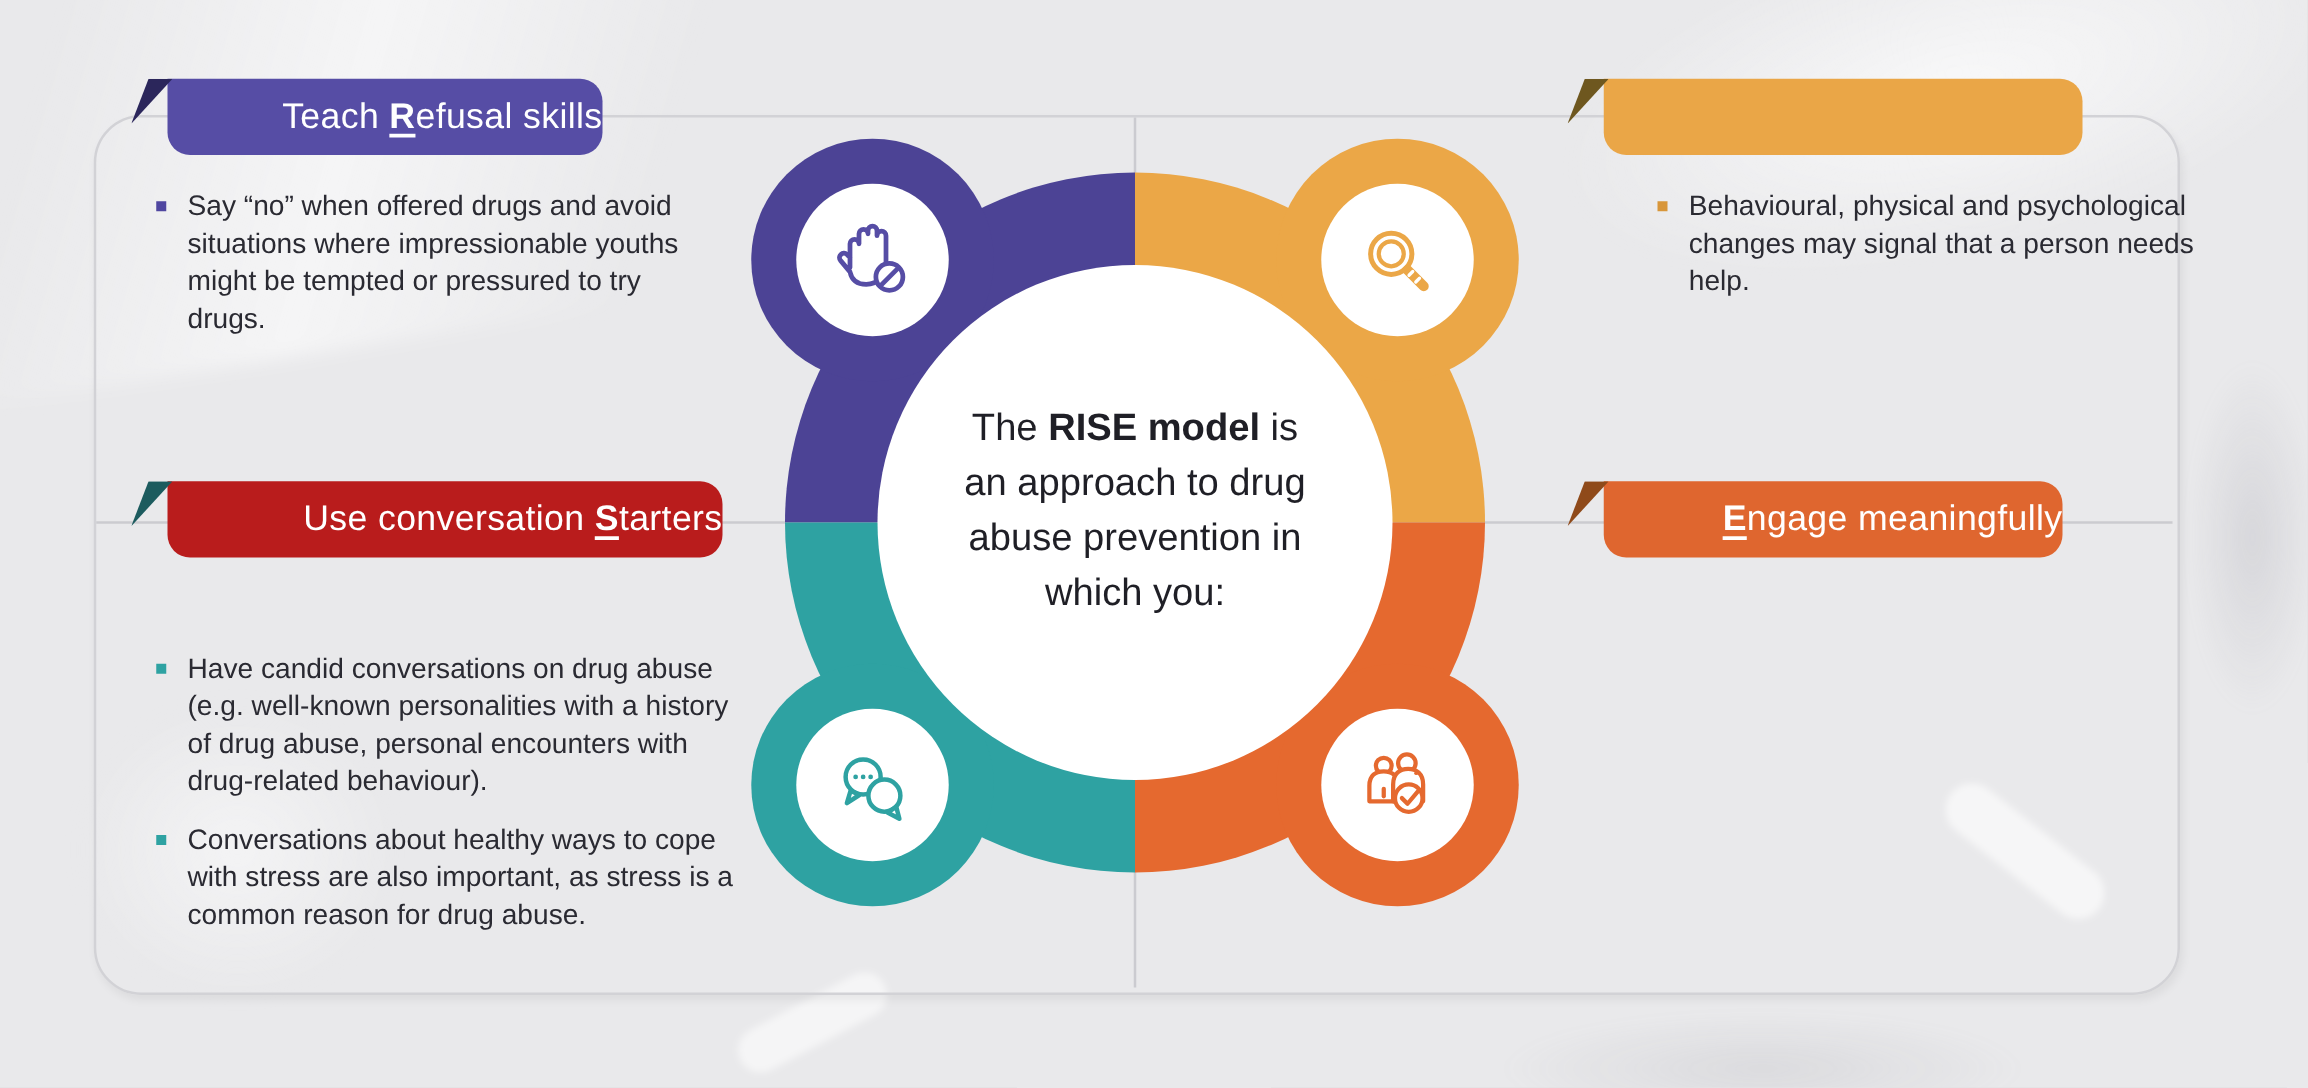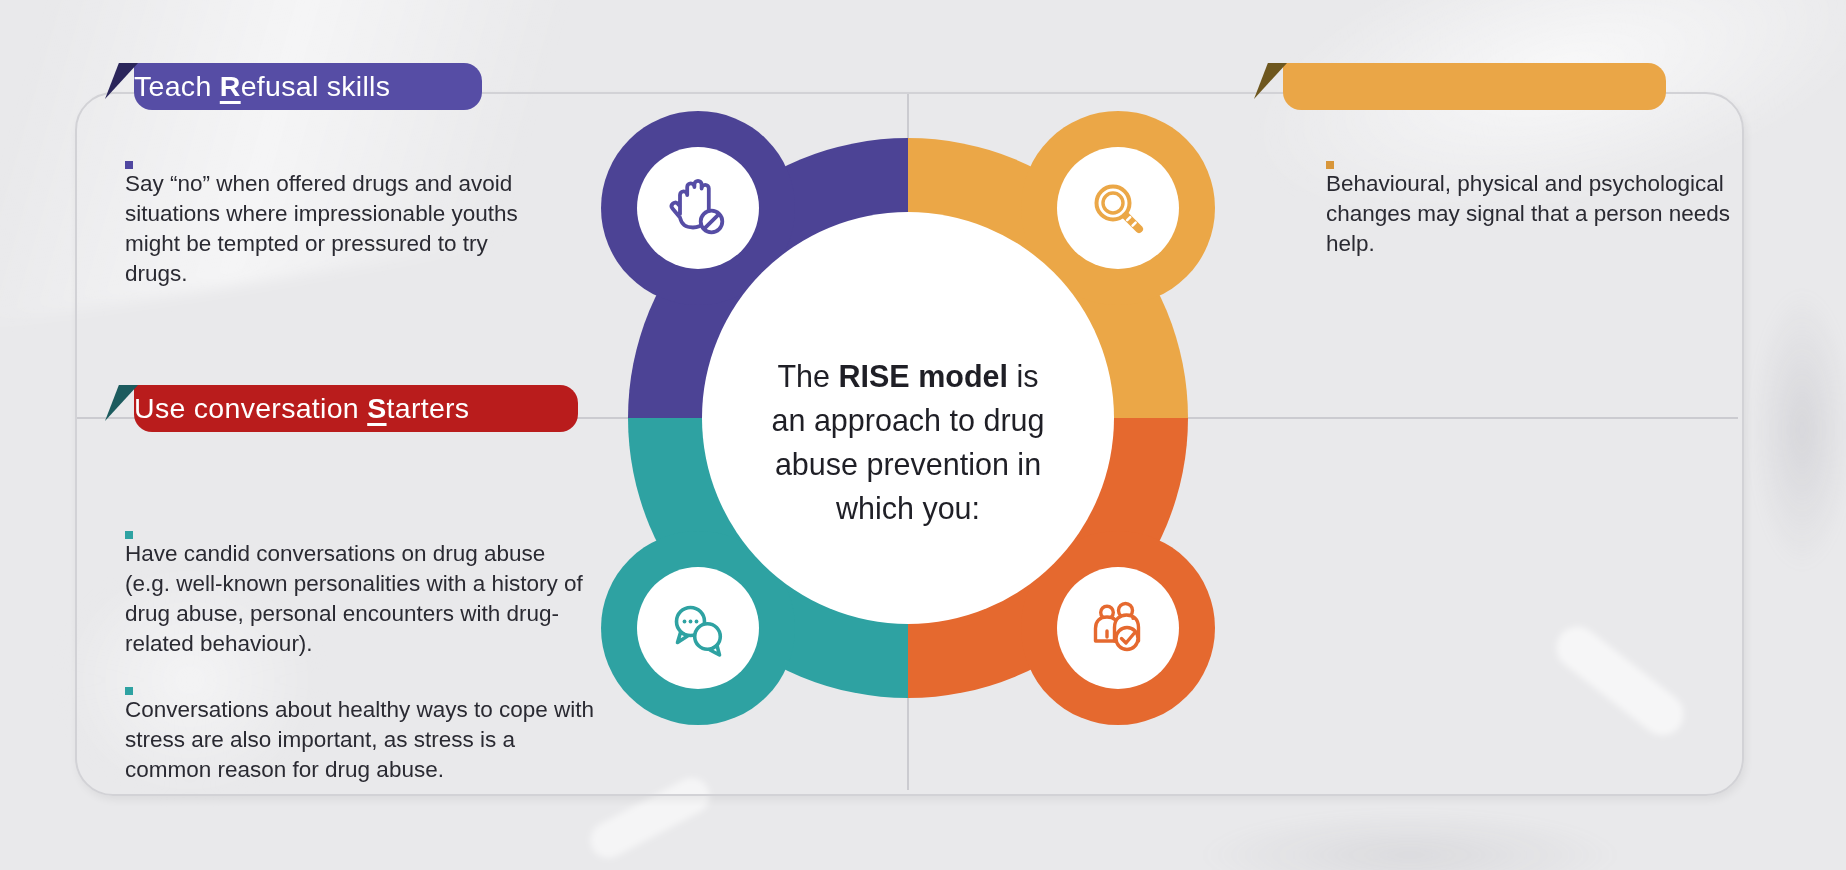--- a/index.html
+++ b/index.html
@@ -32,29 +32,29 @@
     position:absolute; left:75px; top:92px; width:1665px; height:700px;
     border:2px solid #d2d2d6; border-radius:38px; z-index:1;
     box-shadow:2px 4px 8px rgba(0,0,0,.06);
   }
   .hline{position:absolute; left:77px; top:417px; width:1661px; height:2px; background:#cbcbd0; z-index:1;}
   .vline{position:absolute; left:907px; top:94px; width:2px; height:696px; background:#cbcbd0; z-index:1;}
 
   .ring-wrap{position:absolute; left:588px; top:98px; width:640px; height:640px; z-index:2;}
 
   .center-text{
-    position:absolute; left:706px; top:354px; width:404px; z-index:3;
+    position:absolute; left:706px; top:320px; width:404px; z-index:3;
     text-align:center; font-size:30.5px; line-height:44px; color:#1f1f26;
   }
   .center-text b{font-weight:800;}
 
   .banner{
-    position:absolute; height:47px; z-index:3;
+    position:absolute; height:61px; z-index:3;
     border-radius:0 18px 18px 18px;
-    display:flex; align-items:center; justify-content:flex-start;
+    display:flex; align-items:center; justify-content:flex-end;
     color:#ffffff; font-size:28.5px; font-weight:500; letter-spacing:.3px;
     white-space:nowrap;
   }
   .fold{position:absolute; left:-29px; top:0; width:33px; height:36px;
     clip-path:polygon(42% 0, 100% 0, 0 100%);}
   .key{font-weight:800; text-decoration:underline; text-decoration-thickness:2.5px; text-underline-offset:5px;}
 
   .b-refusal   {left:134px;  top:63px;  width:348px; background:#564da5;}
   .b-refusal    .fold{background:#2b265b;}
   .b-indicators{left:1283px; top:63px;  width:383px; background:#eaa647;}
@@ -62,21 +62,21 @@
   .b-starters  {left:134px;  top:385px; width:444px; background:#b91c1c;}
   .b-starters   .fold{background:#1c5b5e;}
   .b-engage    {left:1283px; top:385px; width:367px; background:#df662f;}
   .b-engage     .fold{background:#8f4a1a;}
 
   .bullets{position:absolute; z-index:3;}
   .bul-tl{left:125px;  top:150px; width:430px;}
   .bul-tr{left:1326px; top:150px; width:430px;}
   .bul-bl{left:125px;  top:488px; width:470px;margin-top:32px;}
   .bul-br{left:1263px; top:488px; width:440px;}
-  .bullet{display:flex; margin-bottom:17px;flex-direction:column;}
+  .bullet{display:flex; margin-bottom:17px;}
   .marker{width:8px; height:8px; margin:11px 17px 0 0; flex-shrink:0;}
   .m-purple{background:#4f46a0;} .m-amber{background:#d8963a;}
   .m-teal{background:#2ea2a2;}  .m-orange{background:#dc6a2e;}
   .bullet-text{font-size:22.5px; line-height:30px; color:#2a2a32;}
 </style>
 </head>
 <body>
 
 <div id="stage">
 
@@ -162,20 +162,24 @@
     <span class="fold"></span>
     <span><span>Teach </span><span class="key">R</span><span>efusal skills</span></span>
   </div>
   <div class="banner b-indicators">
     <span class="fold"></span>
   </div>
   <div class="banner b-starters">
     <span class="fold"></span>
     <span><span>Use conversation </span><span class="key">S</span><span>tarters</span></span>
   </div>
+  <div class="banner b-engage">
+    <span class="fold"></span>
+    <span><span></span><span class="key">E</span><span>ngage meaningfully</span></span>
+  </div>
 
   <div class="bullets bul-tl">
     <div class="bullet">
       <span class="marker m-purple"></span>
       <span class="bullet-text">Say “no” when offered drugs and avoid situations where impressionable youths might be tempted or pressured to try drugs.</span>
     </div>
   </div>
 
   <div class="bullets bul-tr">
     <div class="bullet">

